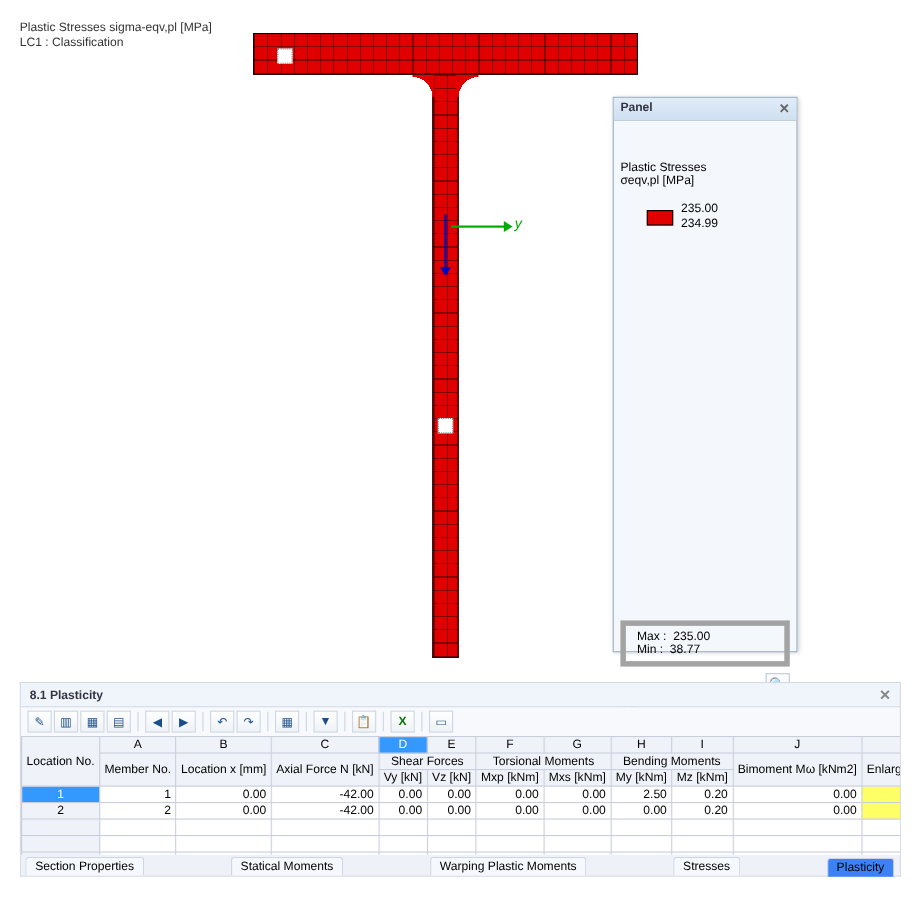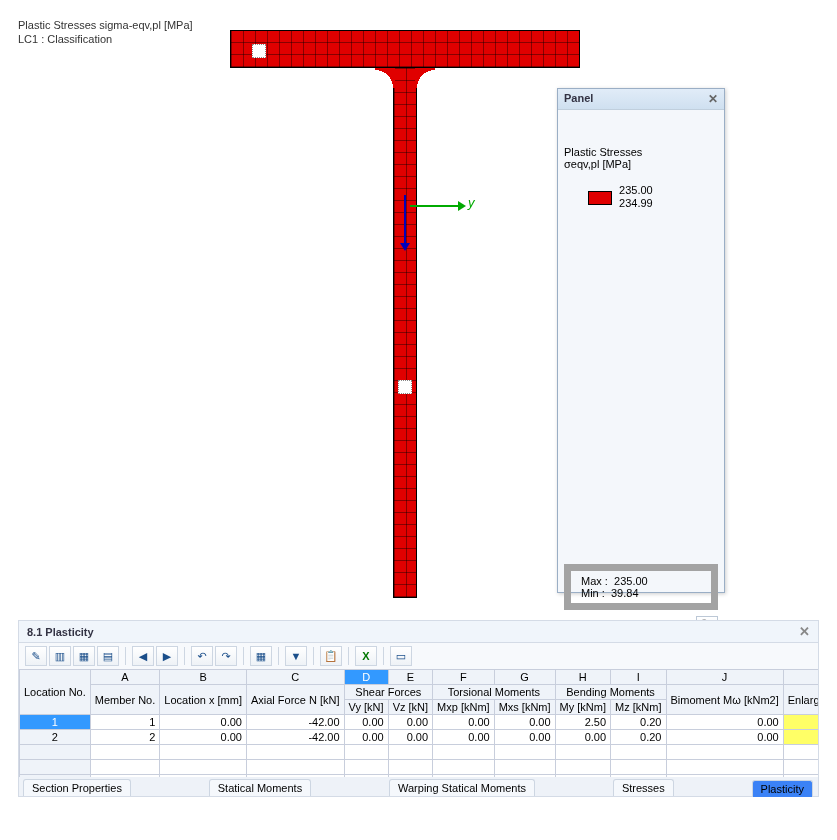--- a/index.html
+++ b/index.html
@@ -170,21 +170,21 @@
     margin: 16px 4px 0 24px;
   }
   .legend-vals {
     display: inline-block;
     vertical-align: middle;
     font-size: 11px;
     margin-top: 14px;
     line-height: 1.15;
   }
   .panel-minmax {
-    border: 7px solid #a3a3a3;
+    border: 5px solid #a3a3a3;
     padding: 4px 10px;
     margin: 2px 6px;
     font-size: 11px;
   }
   .panel-footer {
     border-top: 1px solid #c0cfdd;
     padding: 2px 4px;
     display: flex;
     gap: 4px;
     align-items: center;
@@ -346,21 +346,21 @@
     <div>
       <span class="legend-box"></span>
       <span class="legend-vals">
         <div>235.00</div>
         <div>234.99</div>
       </span>
     </div>
   </div>
   <div class="panel-minmax">
     <div><span>Max  :</span>&nbsp;&nbsp;<span>235.00</span></div>
-    <div><span>Min   :</span>&nbsp;&nbsp;<span>39.84</span></div>
+    <div><span>Min   :</span>&nbsp;&nbsp;<span>38.77</span></div>
   </div>
   <div class="panel-zoom">
       <div class="panel-btn">🔍</div>
     </div>
   <div class="panel-footer">
     <div class="panel-btn">
       <svg width="14" height="12">
           <rect width="3" height="12" fill="#e00"></rect>
           <rect x="3" width="3" height="12" fill="#ee0"></rect>
           <rect x="6" width="3" height="12" fill="#0c0"></rect>
@@ -508,17 +508,17 @@
             <td>&nbsp;</td>
             <td>&nbsp;</td>
             <td>&nbsp;</td>
           </tr>
         </tbody>
     </table>
   </div>
   <div class="tabs" id="tabs-row">
       <div class="tab">Section Properties</div>
       <div class="tab">Statical Moments</div>
-      <div class="tab">Warping Statical Moments</div>
+      <div class="tab">Warping Plastic Moments</div>
       <div class="tab">Stresses</div>
       <div class="tab active">Plasticity</div>
     </div>
 </div>
 
 </body></html>

